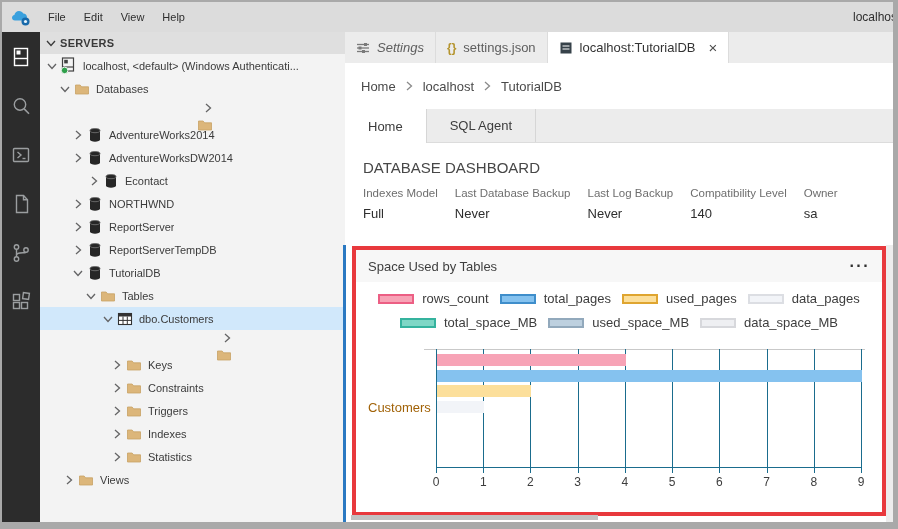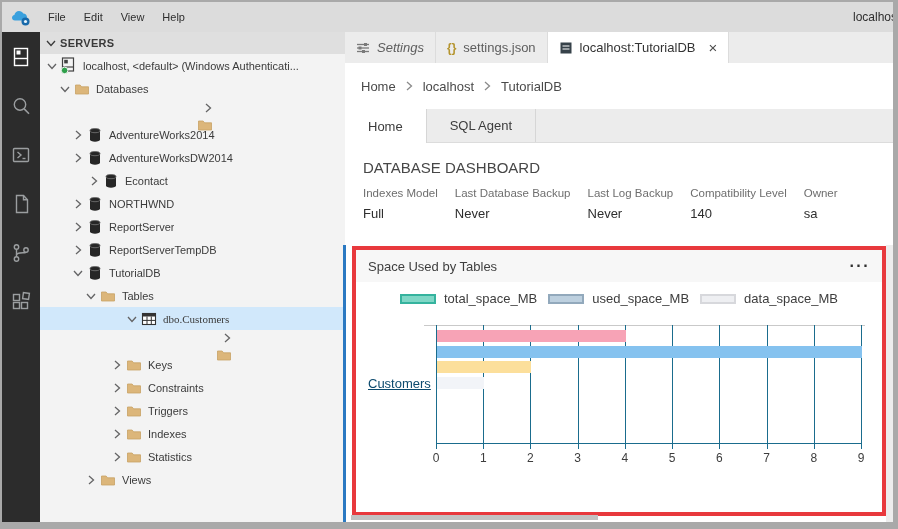--- a/index.html
+++ b/index.html
@@ -73,21 +73,21 @@
   .legend-row:first-child { margin-top:9px; }
   .legend-item { display:flex; align-items:center; gap:8px; }
   .swatch { width:36px; height:10px; border:2px solid; }
   .chart-area { position:relative; height:158px; margin-top:2px; }
   .plot-topline { position:absolute; height:1px; background:#c9c9c9; }
   .gridline { position:absolute; width:1px; }
   .axis-line { position:absolute; height:1px; }
   .tick { position:absolute; width:1px; height:6px; }
   .bar { position:absolute; height:12px; }
   .tick-label { position:absolute; font-size:12px; color:#3d3d3d; transform:translateX(-50%); }
-  .cat-label { position:absolute; font-size:13px; color:#0c4a6e;text-decoration:underline; }
+  .cat-label { position:absolute; font-size:13px; color:#a16207; }
 
   .sash { position:absolute; left:-2px; top:213px; bottom:0; width:3px; background:#2b79c2; z-index:6; }
   .vstrip { position:absolute; right:0; top:213px; bottom:0; width:7px; background:#ededed; }
   .hscroll { position:absolute; left:6px; bottom:2px; width:247px; height:5px; background:#c2c2c2; }
 </style>
 </head>
 <body>
 
 <div class="app">
 
@@ -309,21 +309,21 @@
                 <polyline points="6,4 10.5,8 6,12" fill="none" stroke="#646465" stroke-width="1.3" transform="rotate(90 8 8)"></polyline>
               </svg>
             </span>
             <span class="tree-icon">
               <svg width="16" height="16" viewBox="0 0 16 16">
                 <path d="M1.5 4 h4.6 l1.6 1.8 h6.8 v7.2 h-13 z" fill="#dcb67a" stroke="#c8a264" stroke-width=".8"></path>
               </svg>
             </span>
             <span class="tree-label">Tables</span>
           </div>
-          <div class="tree-row selected" style="padding-left: 84px; font-family: Liberation Serif, serif;">
+          <div class="tree-row selected" style="padding-left: 60px;">
             <span class="twist">
               <svg width="16" height="16" viewBox="0 0 16 16">
                 <polyline points="6,4 10.5,8 6,12" fill="none" stroke="#646465" stroke-width="1.3" transform="rotate(90 8 8)"></polyline>
               </svg>
             </span>
             <span class="tree-icon">
               <svg width="16" height="16" viewBox="0 0 16 16">
                 <rect x="1.5" y="2.5" width="13" height="11" fill="#fff" stroke="#333" stroke-width="1.1"></rect>
                 <rect x="1.5" y="2.5" width="13" height="3" fill="#333"></rect>
                 <line x1="6" y1="5.5" x2="6" y2="13.5" stroke="#333" stroke-width="1"></line>
@@ -404,21 +404,21 @@
                 <polyline points="6,4 10.5,8 6,12" fill="none" stroke="#646465" stroke-width="1.3"></polyline>
               </svg>
             </span>
             <span class="tree-icon">
               <svg width="16" height="16" viewBox="0 0 16 16">
                 <path d="M1.5 4 h4.6 l1.6 1.8 h6.8 v7.2 h-13 z" fill="#dcb67a" stroke="#c8a264" stroke-width=".8"></path>
               </svg>
             </span>
             <span class="tree-label">Statistics</span>
           </div>
-          <div class="tree-row" style="padding-left: 43px;">
+          <div class="tree-row" style="padding-left: 21px;">
             <span class="twist">
               <svg width="16" height="16" viewBox="0 0 16 16">
                 <polyline points="6,4 10.5,8 6,12" fill="none" stroke="#646465" stroke-width="1.3"></polyline>
               </svg>
             </span>
             <span class="tree-icon">
               <svg width="16" height="16" viewBox="0 0 16 16">
                 <path d="M1.5 4 h4.6 l1.6 1.8 h6.8 v7.2 h-13 z" fill="#dcb67a" stroke="#c8a264" stroke-width=".8"></path>
               </svg>
             </span>
@@ -508,20 +508,38 @@
               <div class="prop-value">sa</div>
             </div>
           </div>
 
         <div class="chart-panel" id="chartpanel" style="border-color: rgb(232, 57, 61);">
           <div class="panel-header">
             <span>Space Used by Tables</span>
             <span class="panel-dots">···</span>
           </div>
           <div id="legend">
+              <div class="legend-row">
+                <span class="legend-item">
+                  <span class="swatch" style="background: rgb(247, 163, 182); border-color: rgb(236, 95, 132);"></span>
+                  <span>rows_count</span>
+                </span>
+                <span class="legend-item">
+                  <span class="swatch" style="background: rgb(133, 194, 239); border-color: rgb(63, 142, 203);"></span>
+                  <span>total_pages</span>
+                </span>
+                <span class="legend-item">
+                  <span class="swatch" style="background: rgb(252, 223, 155); border-color: rgb(223, 165, 48);"></span>
+                  <span>used_pages</span>
+                </span>
+                <span class="legend-item">
+                  <span class="swatch" style="background: rgb(242, 244, 248); border-color: rgb(220, 222, 227);"></span>
+                  <span>data_pages</span>
+                </span>
+              </div>
               <div class="legend-row">
                 <span class="legend-item">
                   <span class="swatch" style="background: rgb(127, 215, 198); border-color: rgb(53, 179, 158);"></span>
                   <span>total_space_MB</span>
                 </span>
                 <span class="legend-item">
                   <span class="swatch" style="background: rgb(189, 208, 223); border-color: rgb(146, 169, 188);"></span>
                   <span>used_space_MB</span>
                 </span>
                 <span class="legend-item">

